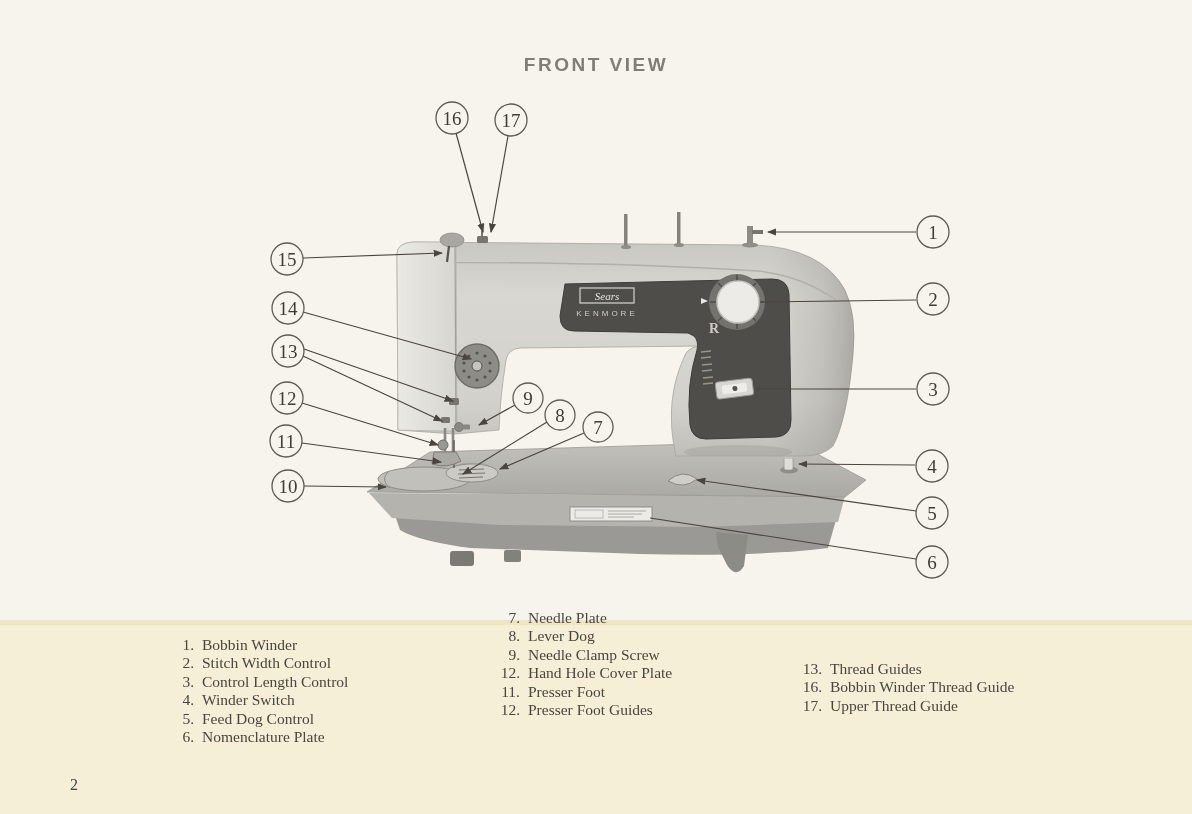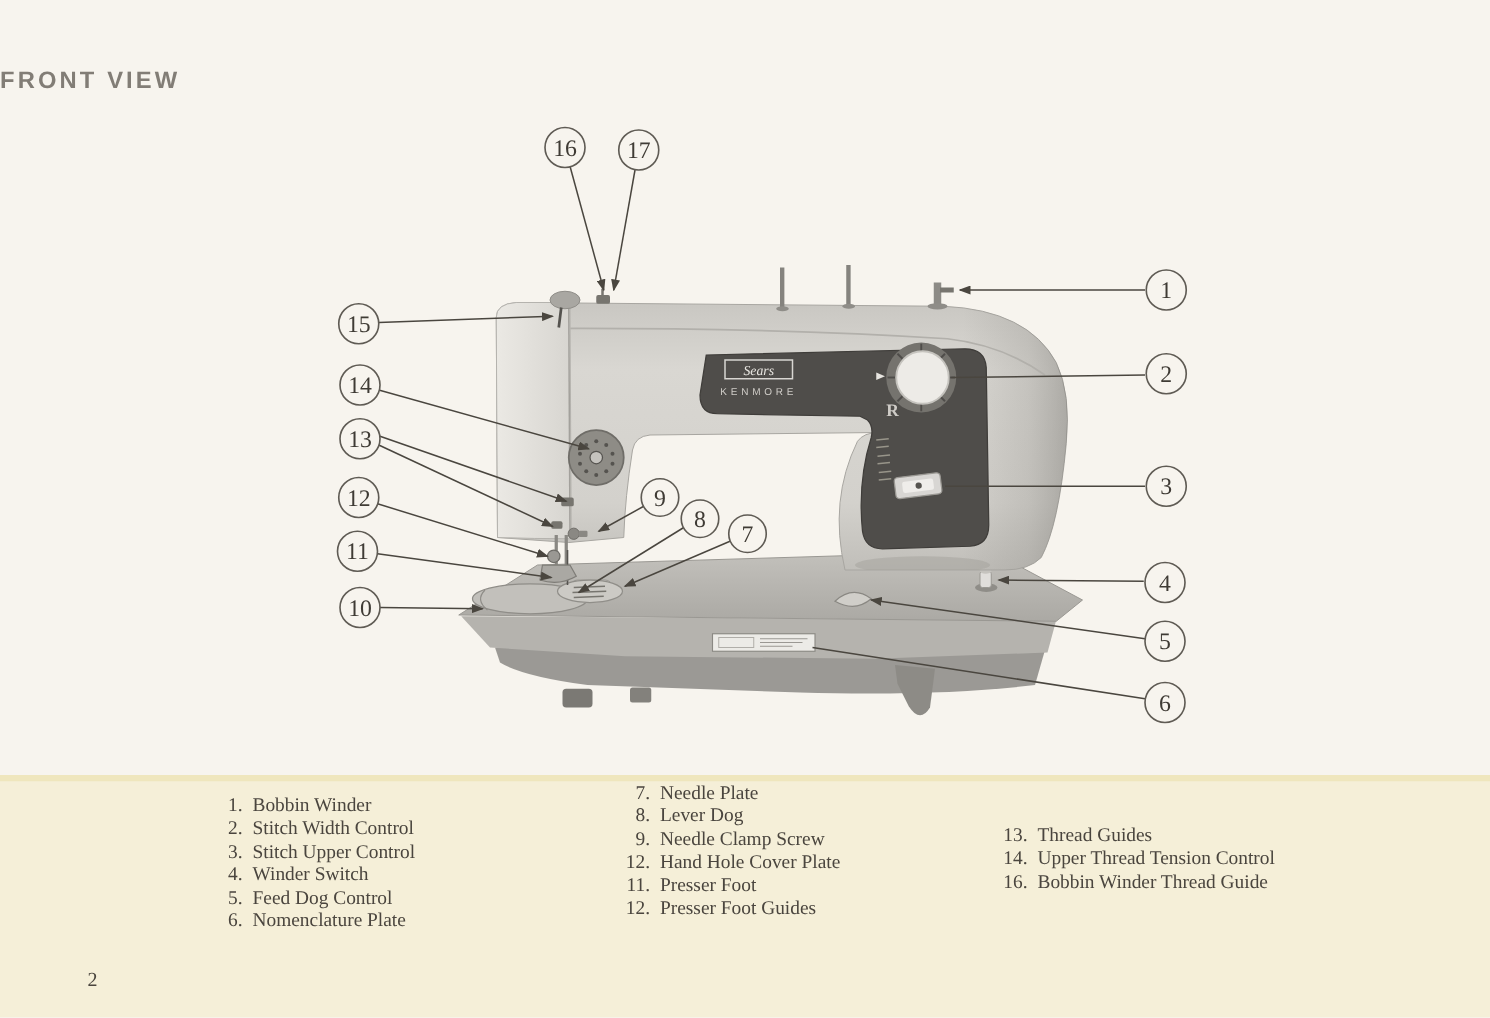--- a/index.html
+++ b/index.html
@@ -11,21 +11,21 @@
     --leader:#4a463f;
   }
   html,body{margin:0;padding:0;}
   body{
     width:1192px;height:814px;position:relative;overflow:hidden;
     background:var(--paper);
     font-family:"Liberation Serif", serif;
     color:var(--ink);
   }
   .page-title{
-    position:absolute;left:0;top:54px;width:1192px;
+    position:absolute;left:0;top:54px;width:1192px;text-align:center;
     font-family:"Liberation Sans", sans-serif;
     font-size:19px;font-weight:600;letter-spacing:2.5px;color:var(--title);
   }
   .band{
     position:absolute;left:0;top:620px;width:1192px;height:194px;
     background:var(--band);
     border-top:5px solid var(--band-edge);
     box-sizing:border-box;
   }
   .scene{position:absolute;left:0;top:0;width:1192px;height:814px;}
@@ -315,33 +315,33 @@
       </g>
     </g>
 </svg>
 
 <div class="band"></div>
 
 <div class="legend">
   <div class="legend-col" style="left:166px;top:636px;">
       <div class="legend-item"><span class="num">1.</span><span>Bobbin Winder</span></div>
       <div class="legend-item"><span class="num">2.</span><span>Stitch Width Control</span></div>
-      <div class="legend-item"><span class="num">3.</span><span>Stitch Upper Control</span></div>
+      <div class="legend-item"><span class="num">3.</span><span>Control Length Control</span></div>
       <div class="legend-item"><span class="num">4.</span><span>Winder Switch</span></div>
       <div class="legend-item"><span class="num">5.</span><span>Feed Dog Control</span></div>
       <div class="legend-item"><span class="num">6.</span><span>Nomenclature Plate</span></div>
     </div>
-  <div class="legend-col" style="left:492px;top:626px;">
+  <div class="legend-col" style="left:492px;top:609px;">
       <div class="legend-item"><span class="num">7.</span><span>Needle Plate</span></div>
       <div class="legend-item"><span class="num">8.</span><span>Lever Dog</span></div>
       <div class="legend-item"><span class="num">9.</span><span>Needle Clamp Screw</span></div>
       <div class="legend-item"><span class="num">12.</span><span>Hand Hole Cover Plate</span></div>
       <div class="legend-item"><span class="num">11.</span><span>Presser Foot</span></div>
       <div class="legend-item"><span class="num">12.</span><span>Presser Foot Guides</span></div>
     </div>
   <div class="legend-col" style="left:794px;top:660px;">
       <div class="legend-item"><span class="num">13.</span><span>Thread Guides</span></div>
-      <div class="legend-item"><span class="num">14.</span><span>Upper Thread Tension Control</span></div>
       <div class="legend-item"><span class="num">16.</span><span>Bobbin Winder Thread Guide</span></div>
+      <div class="legend-item"><span class="num">17.</span><span>Upper Thread Guide</span></div>
     </div>
 </div>
 
 <div class="page-number">2</div>
 
 </body></html>

